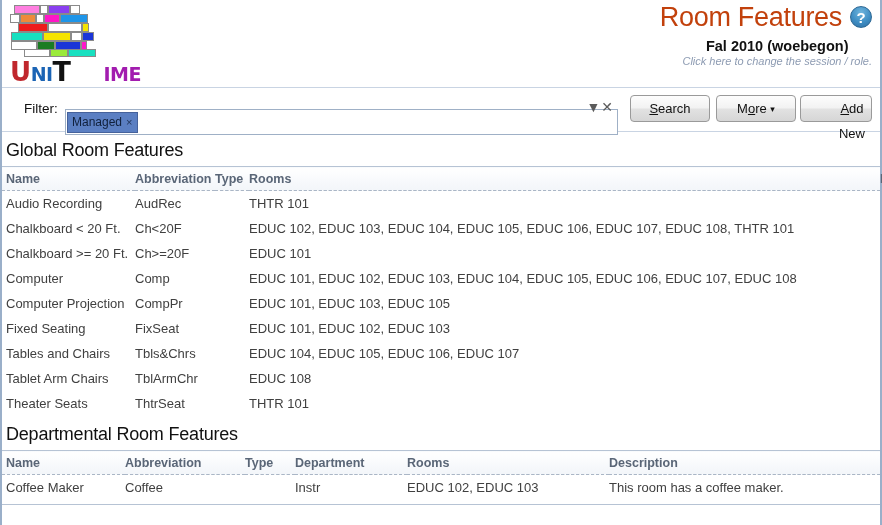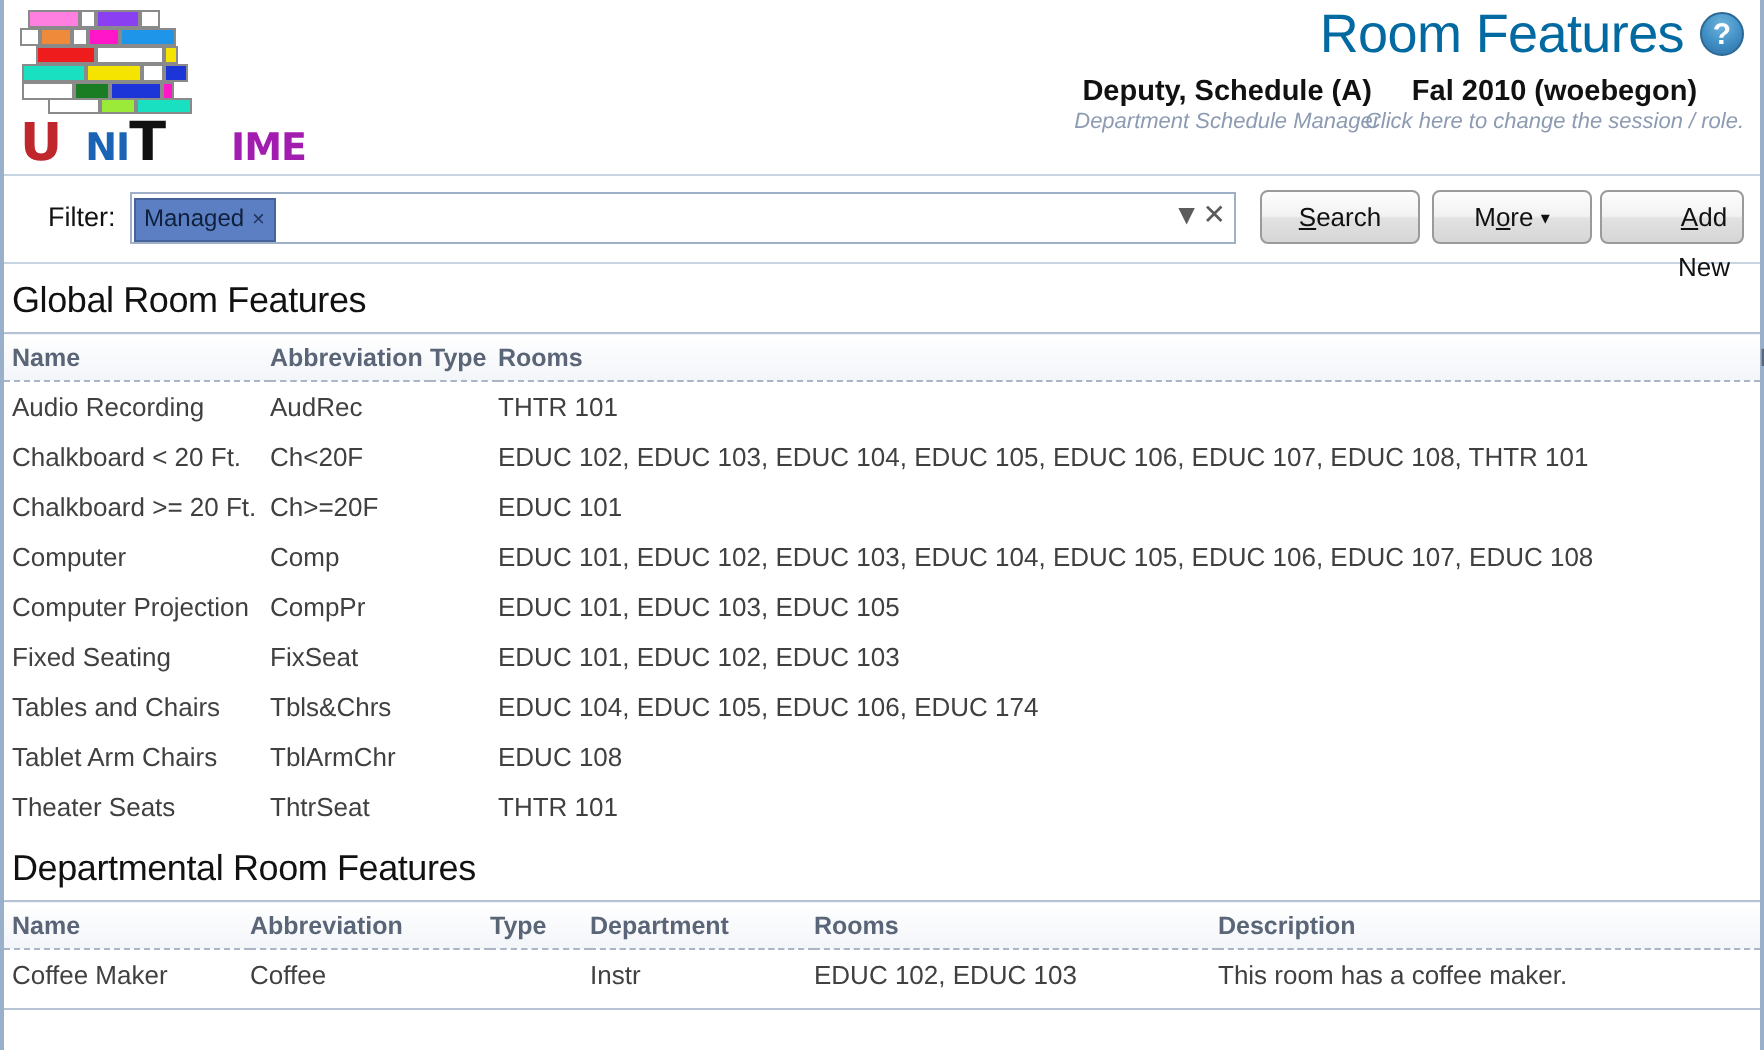--- a/index.html
+++ b/index.html
@@ -51,31 +51,31 @@
   }
   .logo-word {
     margin-top: 2px;
     font-family: "DejaVu Sans", sans-serif;
     font-size: 23px;
     font-weight: 700;
     letter-spacing: -0.5px;
     line-height: 1;
   }
   .logo-word .u { color: #c0272d; font-size: 26px; }
-  .logo-word .ni { color: #1b64b5; font-size: 19px; margin-left: 12px; }
+  .logo-word .ni { color: #1b64b5; font-size: 19px; }
   .logo-word .t { color: #111111; font-size: 27px; }
   .logo-word .ime { color: #a21caf; font-size: 19px; margin-left: 33px; }
 
   .page-title {
     position: absolute;
     right: 38px;
     top: 2px;
     font-size: 27px;
     font-weight: 400;
-    color: #0369a1;
+    color: #c2410c;
     letter-spacing: -0.3px;
     white-space: nowrap;
     text-align: center;
   }
   .help-icon {
     position: absolute;
     right: 8px;
     top: 6px;
     width: 22px;
     height: 22px;
@@ -124,21 +124,21 @@
   .filter-label {
     position: absolute;
     left: 22px;
     top: 13px;
     font-size: 13.5px;
     color: #111;
   }
   .filter-box {
     position: absolute;
     left: 63px;
-    top: 8px;
+    top: 21px;
     right: 262px;
     height: 26px;
     border: 1px solid #9fb0c6;
     background: #ffffff;
     box-sizing: border-box;
   }
   .filter-chip {
     display: inline-block;
     margin: 2px 0 0 1px;
     padding: 1px 5px 2px 4px;
@@ -260,24 +260,20 @@
           <div class="tile" style="left: 14px; top: 45px; width: 26px; height: 8px; background: rgb(255, 255, 255);"></div>
           <div class="tile" style="left: 40px; top: 45px; width: 18px; height: 8px; background: rgb(155, 234, 58);"></div>
           <div class="tile" style="left: 58px; top: 45px; width: 28px; height: 8px; background: rgb(24, 224, 192);"></div>
         </div>
       <div class="logo-word"><span class="u">U</span><span class="ni">NI</span><span class="t">T</span><span class="ime">IME</span></div>
     </div>
 
     <div class="page-title">Room Features</div>
     <div class="help-icon">?</div>
 
-    <div class="user-block role">
-      <div class="ub-main">Deputy, Schedule (A)</div>
-      <div class="ub-sub">Department Schedule Manager</div>
-    </div>
 
     <div class="user-block session">
       <div class="ub-main">Fal 2010 (woebegon)</div>
       <div class="ub-sub">Click here to change the session / role.</div>
     </div>
   </div>
 
   <div class="toolbar">
     <div class="filter-label">Filter:</div>
 
@@ -353,21 +349,21 @@
           <td class="pad-l">Fixed Seating</td>
           <td>FixSeat</td>
           <td></td>
           <td>EDUC 101, EDUC 102, EDUC 103</td>
           <td></td>
         </tr>
         <tr>
           <td class="pad-l">Tables and Chairs</td>
           <td>Tbls&amp;Chrs</td>
           <td></td>
-          <td>EDUC 104, EDUC 105, EDUC 106, EDUC 174</td>
+          <td>EDUC 104, EDUC 105, EDUC 106, EDUC 107</td>
           <td></td>
         </tr>
         <tr>
           <td class="pad-l">Tablet Arm Chairs</td>
           <td>TblArmChr</td>
           <td></td>
           <td>EDUC 108</td>
           <td></td>
         </tr>
         <tr>

